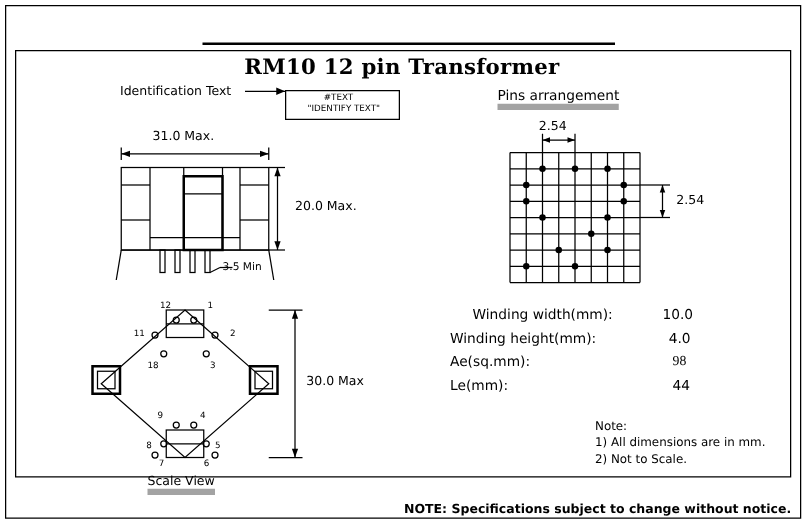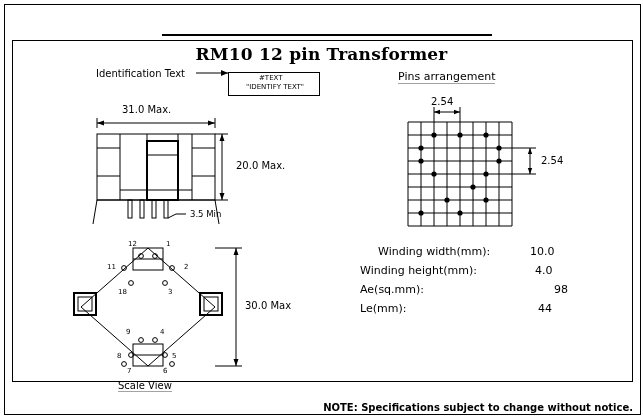--- a/index.html
+++ b/index.html
@@ -8,24 +8,24 @@
   .frame-outer{position:absolute;left:4px;top:4px;width:635px;height:409px;border:1px solid #000;}
   .title-wrap{position:absolute;left:12px;top:10px;width:619px;height:26px;}
   .title{
     position:absolute;left:0;top:0;width:619px;text-align:center;
     font-family:"DejaVu Serif","Liberation Serif",serif;
     font-size:17px;font-weight:bold;letter-spacing:0.2px;color:#000;margin-top:34px;
   }
   .title-rule{position:absolute;left:150px;top:24px;width:330px;height:2px;background:#000;}
   .inner-box{position:absolute;left:12px;top:40px;width:619px;height:340px;border:1px solid #000;}
   .lbl{position:absolute;font-size:10px;color:#000;white-space:nowrap;font-family:"DejaVu Sans","Liberation Sans",sans-serif;}
-  .lbl-s{font-size:8.5px;margin-left:12px;}
+  .lbl-s{font-size:8.5px;}
   .lbl-xs{font-size:7px;}
   .box{position:absolute;border:1px solid #000;}
-  .underline{border-bottom:1px solid #a3a3a3;}
+  .underline{border-bottom:5px solid #a3a3a3;}
   .foot{position:absolute;right:10px;bottom:4px;font-size:10px;font-weight:bold;color:#000;}
   svg{position:absolute;left:0;top:0;overflow:visible;}
   .specs{position:absolute;font-size:11px;color:#000;white-space:pre;}
   .note-blk{position:absolute;font-size:9.5px;color:#000;line-height:13px;}
 </style>
 </head>
 <body>
 
 <div id="page">
 
@@ -206,23 +206,28 @@
     <div style="position:relative;height:19px;">
       <span class="specs" style="left:0;top:0;margin-left:18px;">Winding width(mm):</span>
       <span class="specs" style="left:170px;top:0;">10.0</span>
     </div>
     <div style="position:relative;height:19px;">
       <span class="specs" style="left:0;top:0;">Winding height(mm):</span>
       <span class="specs" style="left:175px;top:0;">4.0</span>
     </div>
     <div style="position:relative;height:19px;">
       <span class="specs" style="left:0;top:0;">Ae(sq.mm):</span>
-      <span class="specs" style="left:194px;top:0;">98</span>
+      <span class="specs" style="left:178px;top:0;font-family:Liberation Serif, serif;">98</span>
     </div>
     <div style="position:relative;height:19px;">
       <span class="specs" style="left:0;top:0;">Le(mm):</span>
       <span class="specs" style="left:178px;top:0;">44</span>
     </div>
   </div>
 
+  <div class="note-blk" style="left:476px;top:335px;">
+    <div>Note:</div>
+    <div>1) All dimensions are in mm.</div>
+    <div>2) Not to Scale.</div>
+  </div>
 
   <div class="foot">NOTE: Specifications subject to change without notice.</div>
 </div>
 
 </body></html>

